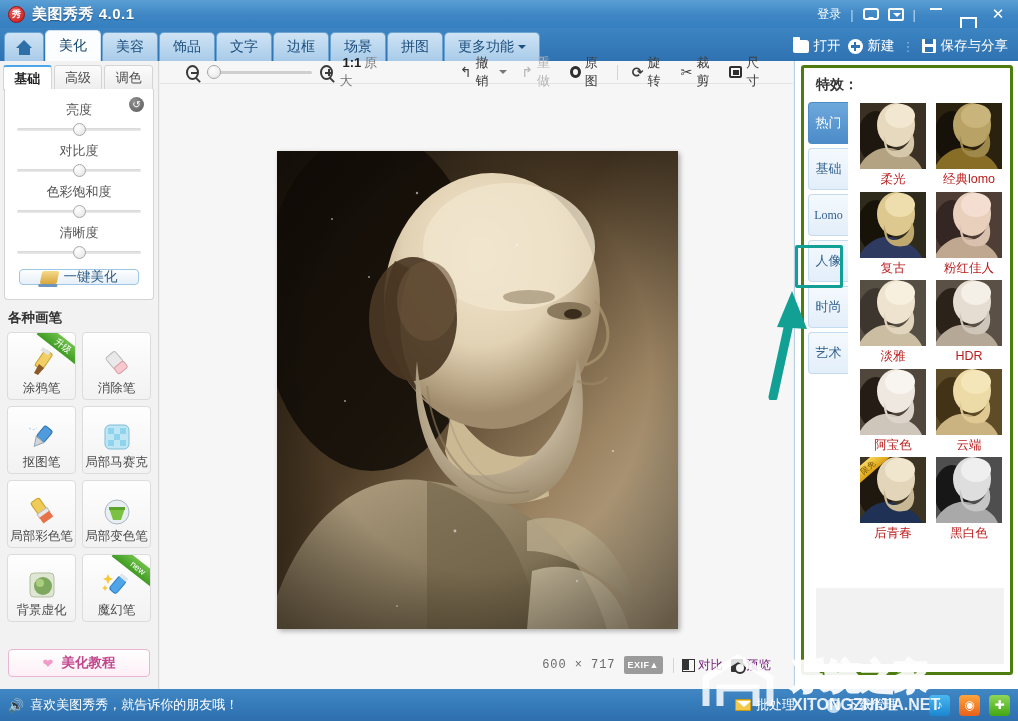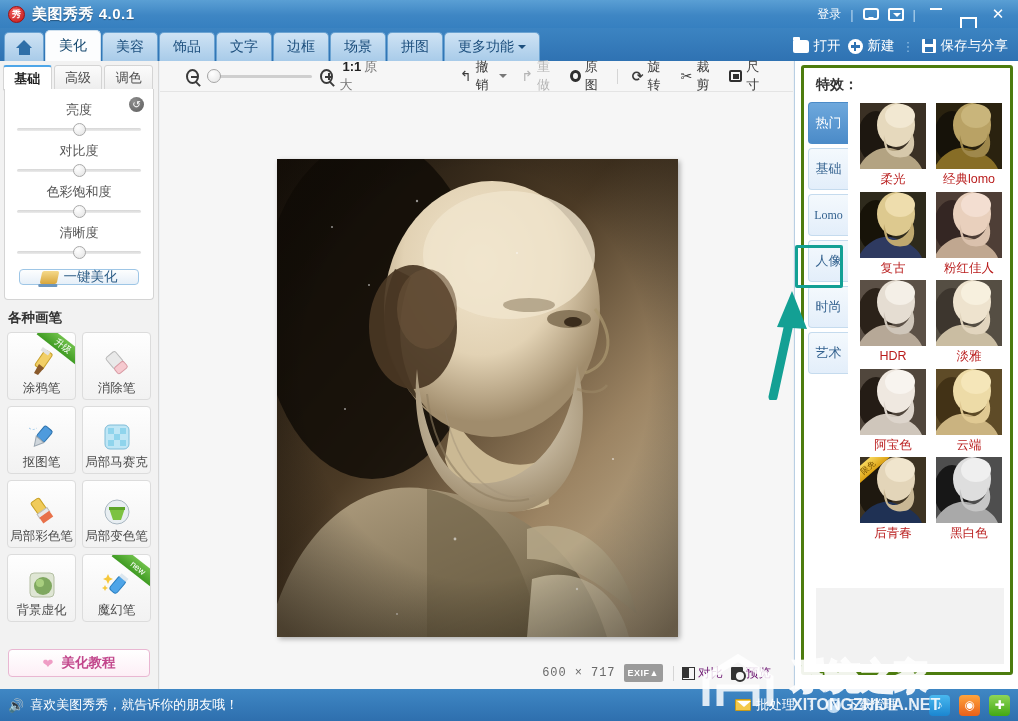--- a/index.html
+++ b/index.html
@@ -136,21 +136,21 @@
     display:flex;align-items:center;justify-content:center;gap:8px;
     color:#c2478c; font-size:13.5px; font-weight:bold; cursor:default;
   }
   .ic-paw{ color:#ef9dc5; font-size:13px; }
 
   
   .center{
     position:absolute; left:160px; top:61px; width:633px; height:628px; background:#f6f6f6;
   }
   .toolbar{
-    height:31px; display:flex; align-items:center; gap:0;
+    height:23px; display:flex; align-items:center; gap:0;
     border-bottom:1px solid #e4e4e4; background:#f6f6f6; padding:0 26px;
   }
   .mag{ width:15px;height:15px;border:2px solid #3a3a3a;border-radius:50%;position:relative;display:inline-block;}
   .mag:after{content:"";position:absolute;right:-4px;bottom:-3px;width:6px;height:2px;
     background:#3a3a3a;transform:rotate(45deg);}
   .mag i{position:absolute;left:2.5px;top:5.2px;width:7px;height:2px;background:#3a3a3a;font-style:normal;}
   .mag i.v{left:5.5px;top:2.3px;width:2px;height:7px;}
   .zoomslider{ width:126px; height:14px; position:relative; margin:0 8px;}
   .zoomslider .track{position:absolute;left:0;right:0;top:6px;height:3px;background:#cfcfcf;border-radius:2px;}
   .zoomslider .knob{position:absolute;left:0;top:0;width:14px;height:14px;border-radius:50%;
@@ -700,44 +700,44 @@
                   <path d="M24 32 C 22 50,34 58,48 53 C 56 48,55 36,52 30 C 50 44,36 52,28 46z" fill="#d9c7ae"></path>
                   <rect width="66" height="66" fill="#e8a0b0" opacity=".12"></rect>
                 </svg>
             </div>
             <div class="fxname">粉红佳人</div>
           </div>
 
           <div class="fx">
             <div class="thumb">
               <svg viewBox="0 0 66 66">
-                  <rect width="66" height="66" fill="#5b5046"></rect>
-                  <ellipse cx="16" cy="34" rx="18" ry="26" fill="#2b2219"></ellipse>
-                  <path d="M-2 66 C 6 48,24 42,34 46 C 48 50,58 56,62 66z" fill="#b6a897"></path>
-                  <ellipse cx="36" cy="22" rx="19" ry="22" fill="#e5ddd2"></ellipse>
-                  <ellipse cx="40" cy="13" rx="15" ry="12" fill="#f4efe7"></ellipse>
-                  <path d="M24 32 C 22 50,34 58,48 53 C 56 48,55 36,52 30 C 50 44,36 52,28 46z" fill="#cfc6ba"></path>
-                </svg>
-            </div>
-            <div class="fxname">HDR</div>
-          </div>
-
-          <div class="fx">
-            <div class="thumb">
-              <svg viewBox="0 0 66 66">
                   <rect width="66" height="66" fill="#3e362a"></rect>
                   <ellipse cx="16" cy="34" rx="18" ry="26" fill="#231b12"></ellipse>
                   <path d="M-2 66 C 6 48,24 42,34 46 C 48 50,58 56,62 66z" fill="#c3b496"></path>
                   <ellipse cx="36" cy="22" rx="19" ry="22" fill="#ece0c8"></ellipse>
                   <ellipse cx="40" cy="13" rx="15" ry="12" fill="#f6eeda"></ellipse>
                   <path d="M24 32 C 22 50,34 58,48 53 C 56 48,55 36,52 30 C 50 44,36 52,28 46z" fill="#ded0b6"></path>
                   <rect width="66" height="66" fill="#fff" opacity=".12"></rect>
                 </svg>
             </div>
             <div class="fxname">淡雅</div>
+          </div>
+
+          <div class="fx">
+            <div class="thumb">
+              <svg viewBox="0 0 66 66">
+                  <rect width="66" height="66" fill="#5b5046"></rect>
+                  <ellipse cx="16" cy="34" rx="18" ry="26" fill="#2b2219"></ellipse>
+                  <path d="M-2 66 C 6 48,24 42,34 46 C 48 50,58 56,62 66z" fill="#b6a897"></path>
+                  <ellipse cx="36" cy="22" rx="19" ry="22" fill="#e5ddd2"></ellipse>
+                  <ellipse cx="40" cy="13" rx="15" ry="12" fill="#f4efe7"></ellipse>
+                  <path d="M24 32 C 22 50,34 58,48 53 C 56 48,55 36,52 30 C 50 44,36 52,28 46z" fill="#cfc6ba"></path>
+                </svg>
+            </div>
+            <div class="fxname">HDR</div>
           </div>
 
           <div class="fx">
             <div class="thumb">
               <svg viewBox="0 0 66 66">
                   <rect width="66" height="66" fill="#50463c"></rect>
                   <ellipse cx="16" cy="34" rx="18" ry="26" fill="#241c15"></ellipse>
                   <path d="M-2 66 C 6 48,24 42,34 46 C 48 50,58 56,62 66z" fill="#cfc6bb"></path>
                   <ellipse cx="36" cy="22" rx="19" ry="22" fill="#efe8e0"></ellipse>
                   <ellipse cx="40" cy="13" rx="15" ry="12" fill="#f8f4ef"></ellipse>

